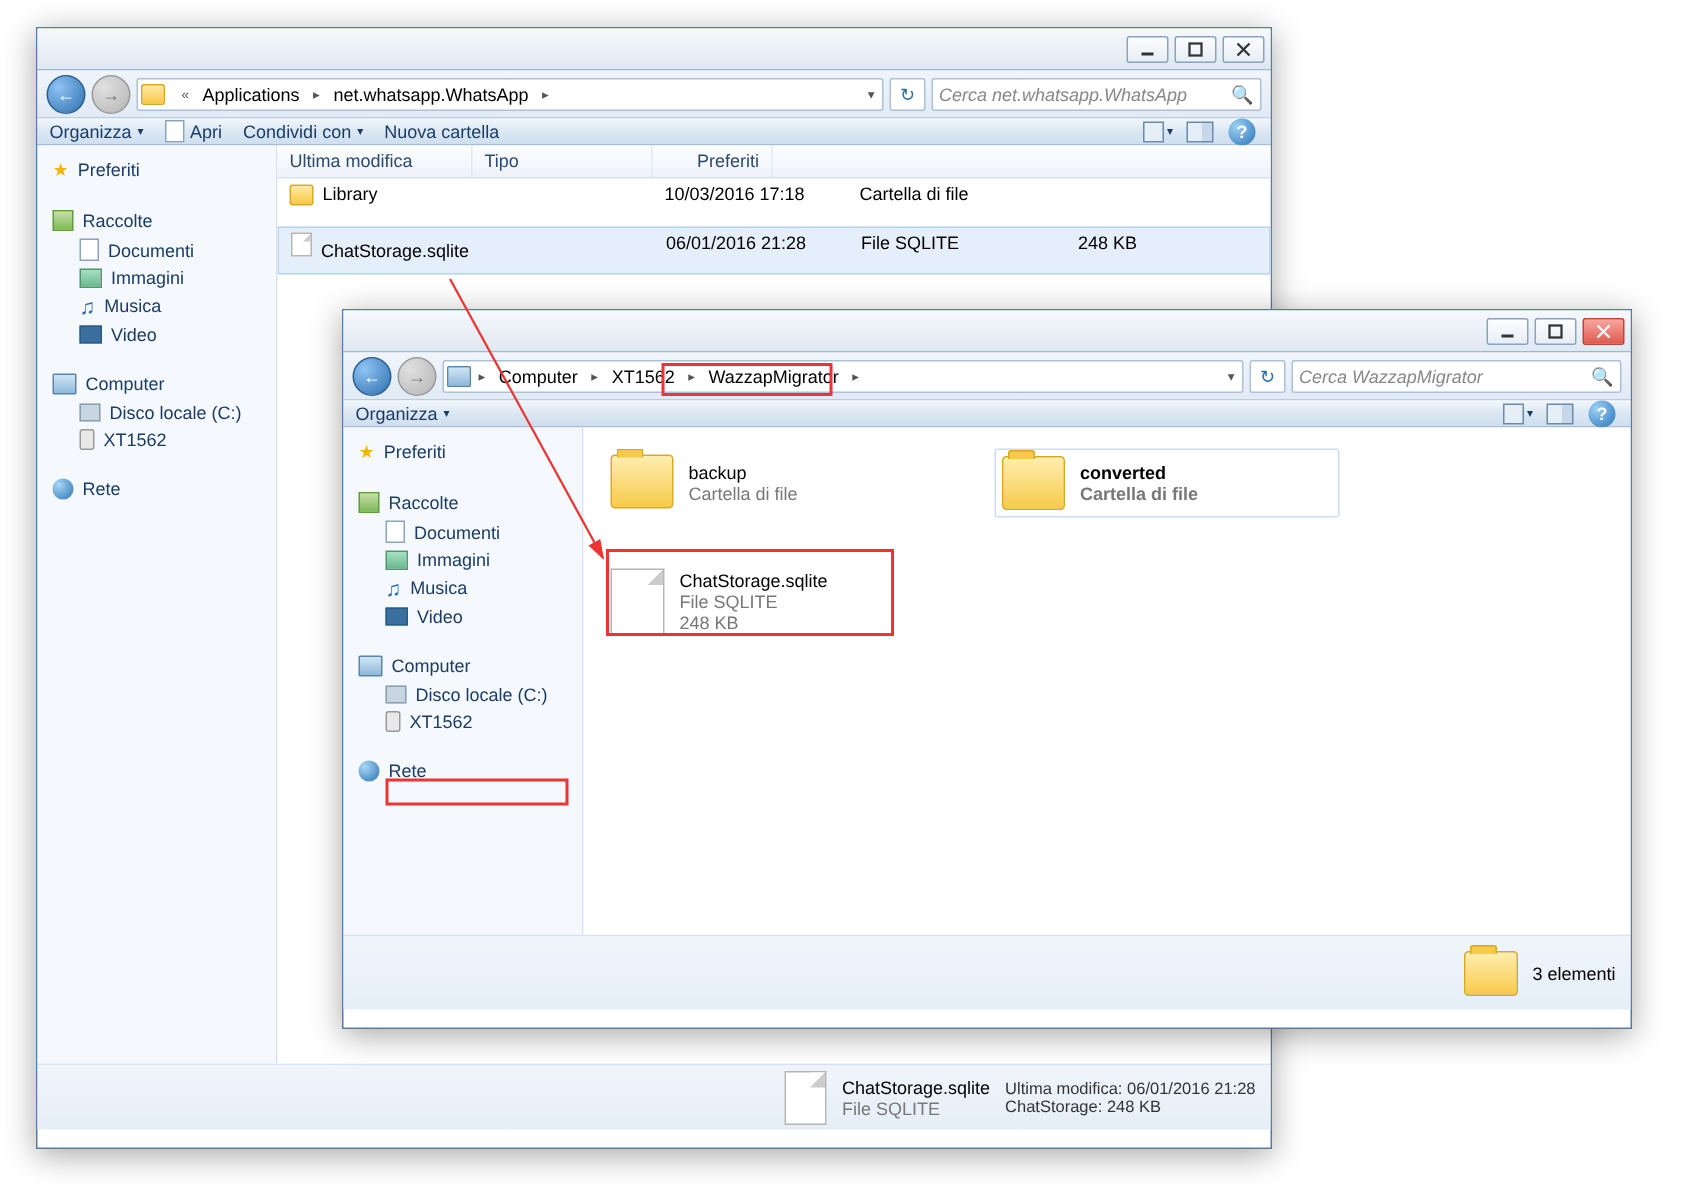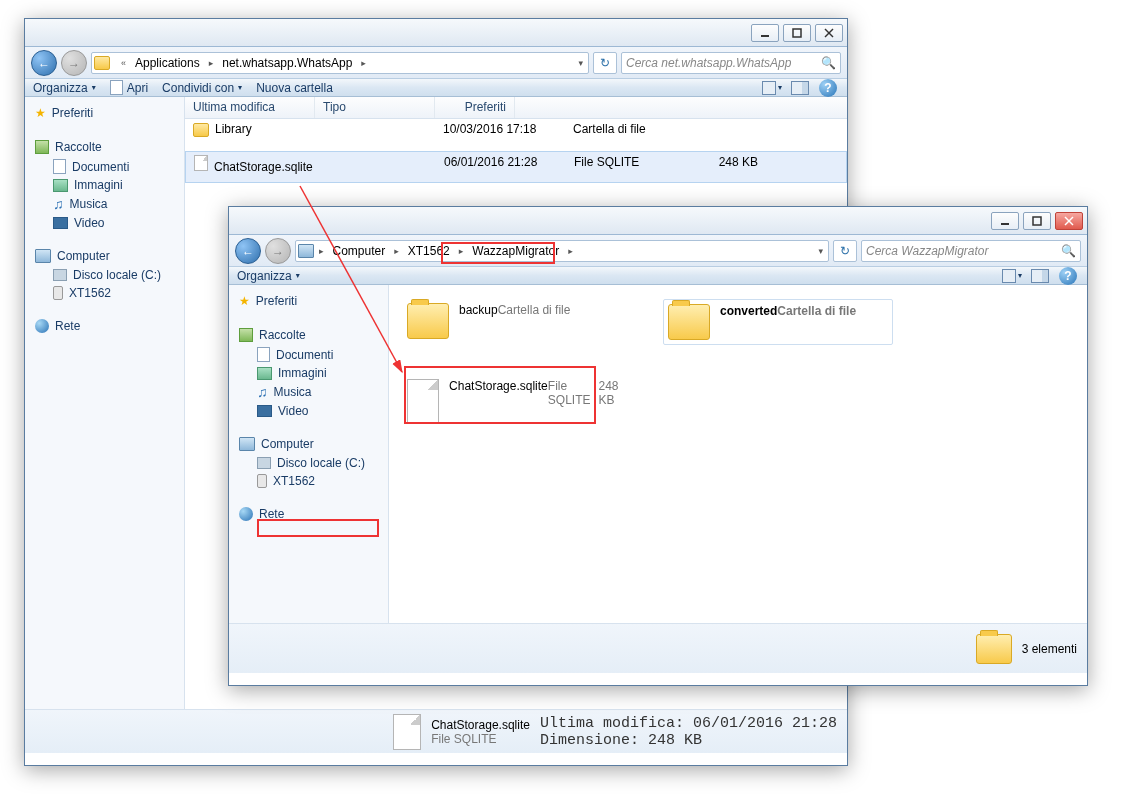--- a/index.html
+++ b/index.html
@@ -101,24 +101,24 @@
 .icon-folder-lg::before{content:'';position:absolute;top:-5px;left:3px;width:16px;height:5px;background:#f8ca4b;border:1px solid #d9a925;border-bottom:none;border-radius:2px 2px 0 0;}
 .icon-file{width:14px;height:16px;background:#fff;border:1px solid #b5b5b5;display:inline-block;margin-right:6px;position:relative;}
 .icon-file::after{content:'';position:absolute;top:0;right:0;width:5px;height:5px;background:linear-gradient(135deg,#fff 50%,#ccc 50%);}
 .icon-file-lg{width:36px;height:44px;background:#fff;border:1px solid #b5b5b5;position:relative;}
 .icon-file-lg::after{content:'';position:absolute;top:0;right:0;width:10px;height:10px;background:linear-gradient(135deg,#fff 50%,#ccc 50%);}
 .status-bar{
   height:44px; border-top:1px solid #d7e2ee;
   background:linear-gradient(to bottom,#f0f5fb,#e5eef7);
   display:flex; align-items:center; padding:0 10px; gap:10px;justify-content:flex-end;
 }
-.status-bar .meta{ display:flex; gap:20px; font-size:15px; color:#333;font-family:Liberation Mono, monospace;}
+.status-bar .meta{ display:flex; gap:20px; font-size:11px; color:#333;}
 .tile-view{ padding:14px; display:flex; flex-wrap:wrap; gap:30px; align-content:flex-start;}
 .tile{ display:flex; gap:10px; width:230px; cursor:pointer; padding:4px;}
-.tile-txt{ display:flex; flex-direction:row; justify-content:center;}
+.tile-txt{ display:flex; flex-direction:column; justify-content:center;}
 .tile-txt .t1{ color:#000;}
 .tile-txt .t2{ color:#777;}
 .red-box{ border:2px solid #e33; position:absolute; pointer-events:none;}
 svg.arrow{ position:absolute; pointer-events:none;}
 .star-ico{color:#f4b400;}
 .globe{width:14px;height:14px;border-radius:50%;background:radial-gradient(circle at 30% 30%,#a7d8f5,#2a72b5);display:inline-block;}
 .computer-ico{width:16px;height:14px;background:linear-gradient(to bottom,#d0e5f5,#8fb8da);border:1px solid #5a85aa;display:inline-block;border-radius:1px;}
 .disk-ico{width:14px;height:12px;background:#c8d6e2;border:1px solid #8a9fb2;display:inline-block;}
 .phone-ico{width:10px;height:14px;background:#e8e8e8;border:1px solid #999;display:inline-block;border-radius:2px;}
 .drop-arrow{font-size:8px;color:#1a3c66;}
@@ -272,21 +272,21 @@
     </div>
   </div>
   <div class="status-bar">
     <div class="icon-file-lg" style="width:28px;height:36px;"></div>
     <div>
       <div style="color:#000">ChatStorage.sqlite</div>
       <div style="color:#777">File SQLITE</div>
     </div>
     <div class="meta">
       <div><span>Ultima modifica:</span> <span>06/01/2016 21:28</span><br>
-           <span>Dimensione:</span> <span>248 KB</span></div>
+           <span>ChatStorage:</span> <span>248 KB</span></div>
     </div>
   </div>
 </div>
 
 <div class="window w2" style="left:228px;top:206px;width:860px;height:480px;">
   <div class="title-bar">
     <div class="win-btn">
         <svg width="10" height="10">
           <line x1="1" y1="8" x2="9" y2="8" stroke="#333" stroke-width="2"></line>
         </svg>

